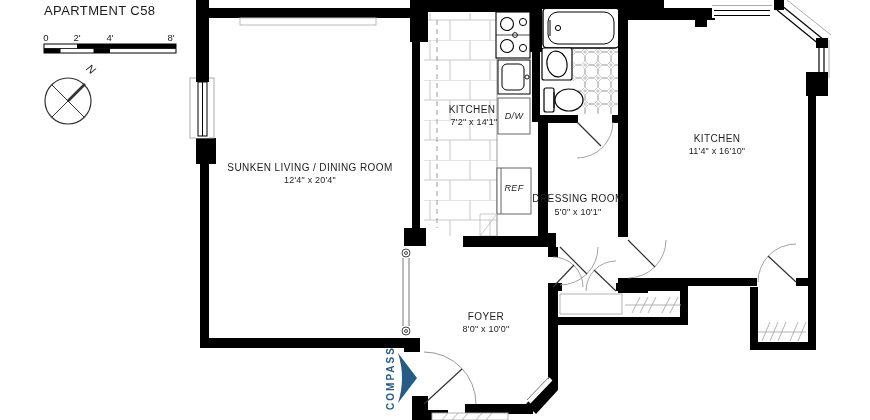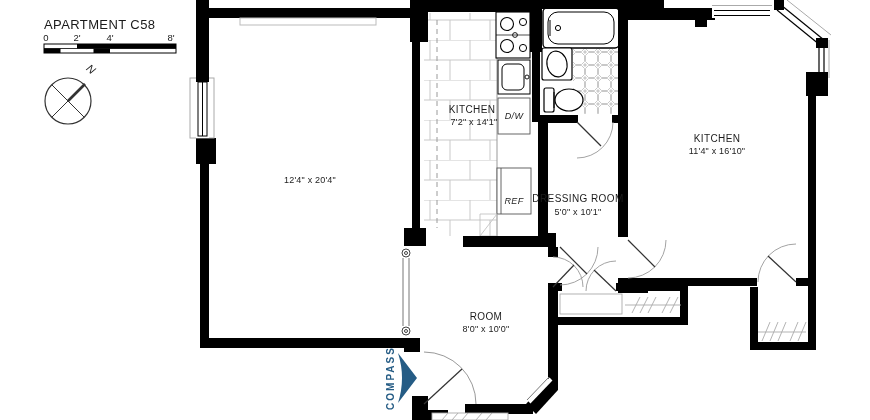--- a/index.html
+++ b/index.html
@@ -2,21 +2,21 @@
 <html><head>
 <meta charset="utf-8">
 <style>
   html,body{margin:0;padding:0;background:#fff;}
   .stage{position:relative;width:870px;height:420px;background:#fff;overflow:hidden;
          font-family:"Liberation Sans",sans-serif;color:#1a1a1a;}
   .stage svg{position:absolute;left:0;top:0;}
   .lbl{position:absolute;transform:translate(-50%,-50%);white-space:nowrap;
        font-size:10px;letter-spacing:.4px;color:#1c1c1c;text-align:center;}
   .dims{font-size:9px;letter-spacing:.2px;}
-  .title{position:absolute;left:44px;top:17px;font-size:13px;letter-spacing:.4px;
+  .title{position:absolute;left:44px;top:3px;font-size:13px;letter-spacing:.4px;
          transform:none;white-space:nowrap;}
   .tick{position:absolute;transform:translate(-50%,-50%);font-size:9.5px;}
   .north{position:absolute;transform:translate(-50%,-50%) rotate(40deg);
          font-size:11px;font-style:italic;}
   .appl{font-size:9px;letter-spacing:.3px;font-style:italic;}
   .compass-word{position:absolute;left:390px;top:378px;
         transform:translate(-50%,-50%) rotate(-90deg);
         font-size:10px;letter-spacing:2px;color:#255C85;font-weight:bold;}
 </style>
 </head>
@@ -242,32 +242,33 @@
 
 <div class="title">APARTMENT C58</div>
 
 <div class="tick" style="left:46px;top:37px">0</div>
 <div class="tick" style="left:77px;top:37px">2'</div>
 <div class="tick" style="left:110px;top:37px">4'</div>
 <div class="tick" style="left:171px;top:37px">8'</div>
 
 <div class="north" style="left:91px;top:69px">N</div>
 
+<div class="lbl" style="left:310px;top:167px">SUNKEN LIVING / DINING ROOM</div>
 <div class="lbl dims" style="left:310px;top:180px">12'4" x 20'4"</div>
 
 <div class="lbl" style="left:472px;top:109px">KITCHEN</div>
 <div class="lbl dims" style="left:474px;top:122px">7'2" x 14'1"</div>
 
 <div class="lbl appl" style="left:514px;top:116px">D/W</div>
-<div class="lbl appl" style="left:514px;top:201px">REF</div>
+<div class="lbl appl" style="left:514px;top:188px">REF</div>
 
 <div class="lbl" style="left:578px;top:198px">DRESSING ROOM</div>
 <div class="lbl dims" style="left:578px;top:212px">5'0" x 10'1"</div>
 
 <div class="lbl" style="left:717px;top:138px">KITCHEN</div>
 <div class="lbl dims" style="left:717px;top:151px">11'4" x 16'10"</div>
 
-<div class="lbl" style="left:486px;top:316px">ROOM</div>
+<div class="lbl" style="left:486px;top:316px">FOYER</div>
 <div class="lbl dims" style="left:486px;top:329px">8'0" x 10'0"</div>
 
 <div class="compass-word">COMPASS</div>
 
 </div>
 
 </body></html>

